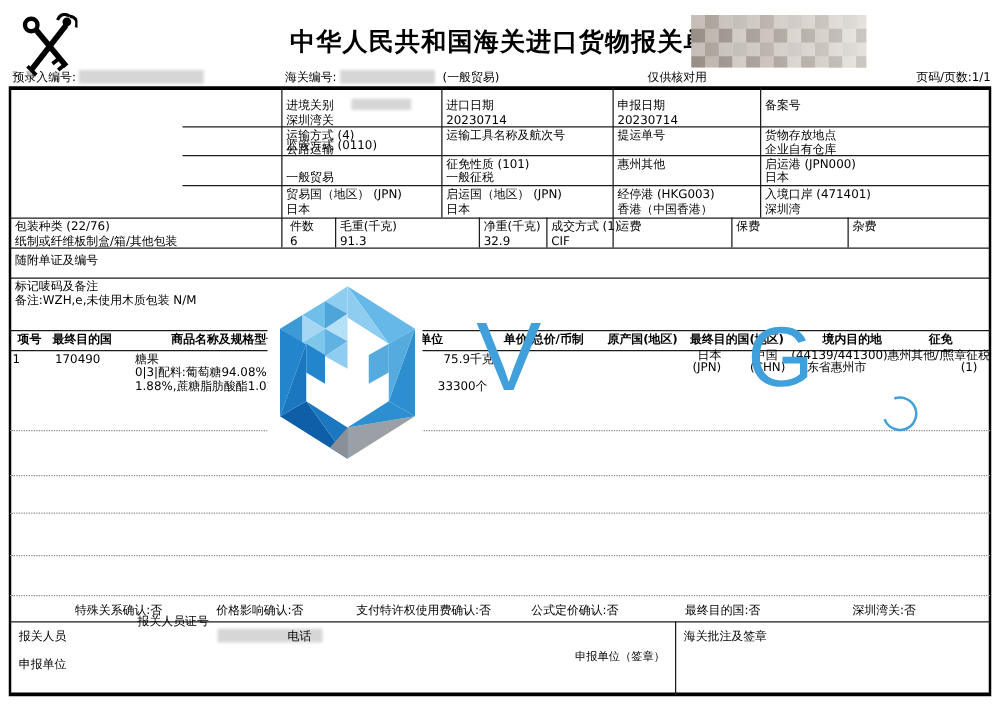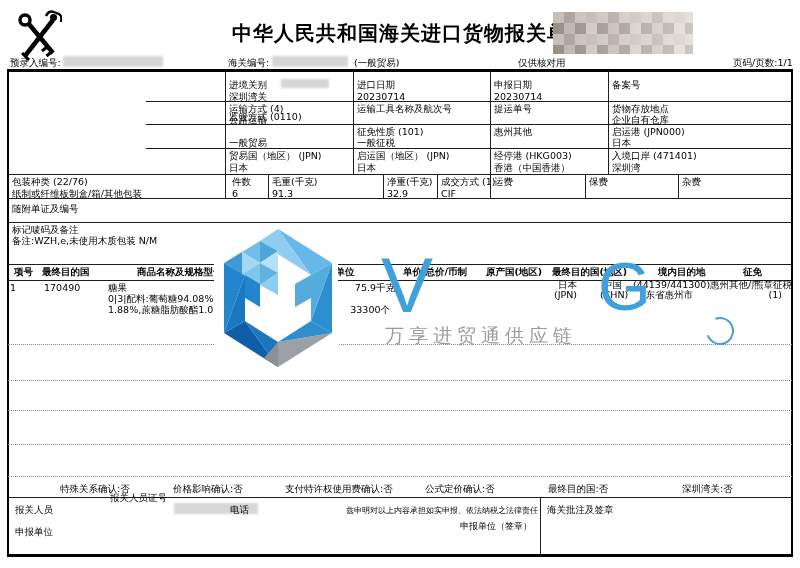--- a/index.html
+++ b/index.html
@@ -166,21 +166,20 @@
   <div class="t" style="left:173px;top:483px">价格影响确认:否</div>
   <div class="t" style="left:285px;top:483px">支付特许权使用费确认:否</div>
   <div class="t" style="left:425px;top:483px">公式定价确认:否</div>
   <div class="t" style="left:548px;top:483px">最终目的国:否</div>
   <div class="t" style="left:682px;top:483px">深圳湾关:否</div>
 
   <div class="t" style="left:15px;top:504px">报关人员</div>
   <div class="t" style="left:110px;top:492px">报关人员证号</div>
   <div class="blur" style="left:174px;top:503px;width:84px;height:11px"></div>
   <div class="t" style="left:230px;top:504px">电话</div>
-  <div class="t sm" style="left:346px;top:505px">兹申明对以上内容承担如实申报、依法纳税之法律责任</div>
   <div class="t r" style="left:432px;top:521px;width:100px;font-size:9px">申报单位（签章）</div>
   <div class="t" style="left:547px;top:504px">海关批注及签章</div>
   <div class="t" style="left:15px;top:526px">申报单位</div>
 
   <div id="wm-bg"></div>
   <svg class="wm" style="left:222px;top:227px" width="112" height="142" viewBox="0 0 112 142">
     <polygon points="56,2 110,36 89,48" fill="#66b8e8"></polygon>
     <polygon points="56,2 89,48 56,27" fill="#8ecdf0"></polygon>
     <polygon points="110,36 110,106 89,94" fill="#2e8fd0"></polygon>
     <polygon points="110,36 89,94 89,48" fill="#55aade"></polygon>
@@ -198,16 +197,15 @@
     <polygon points="38,14 38,36 56,24" fill="#4da5da"></polygon>
     <polygon points="20,47 38,36 38,58" fill="#7ec6ec"></polygon>
     <polygon points="38,36 56,24 56,46" fill="#b5e0f5"></polygon>
     <polygon points="38,36 38,58 56,46" fill="#5fb2e2"></polygon>
     <polygon points="38,58 56,46 56,68" fill="#8ecdf0"></polygon>
     <polygon points="23,48 38,57 38,80 23,71" fill="#2386cc"></polygon>
     <polygon points="89,48 73,57 73,80 89,71" fill="#55aade"></polygon>
   </svg>
   <div class="wm brand" style="left:381px;top:246px;font-size:78px">V</div>
   <div class="wm brand" style="left:598px;top:252px;font-size:68px">G</div>
-  <div class="wm" id="wm-tagline" style="left:385px;top:326px">万享进贸通供应链</div>
   <div id="wm-arc"></div>
 
 </div>
 
 </body></html>

